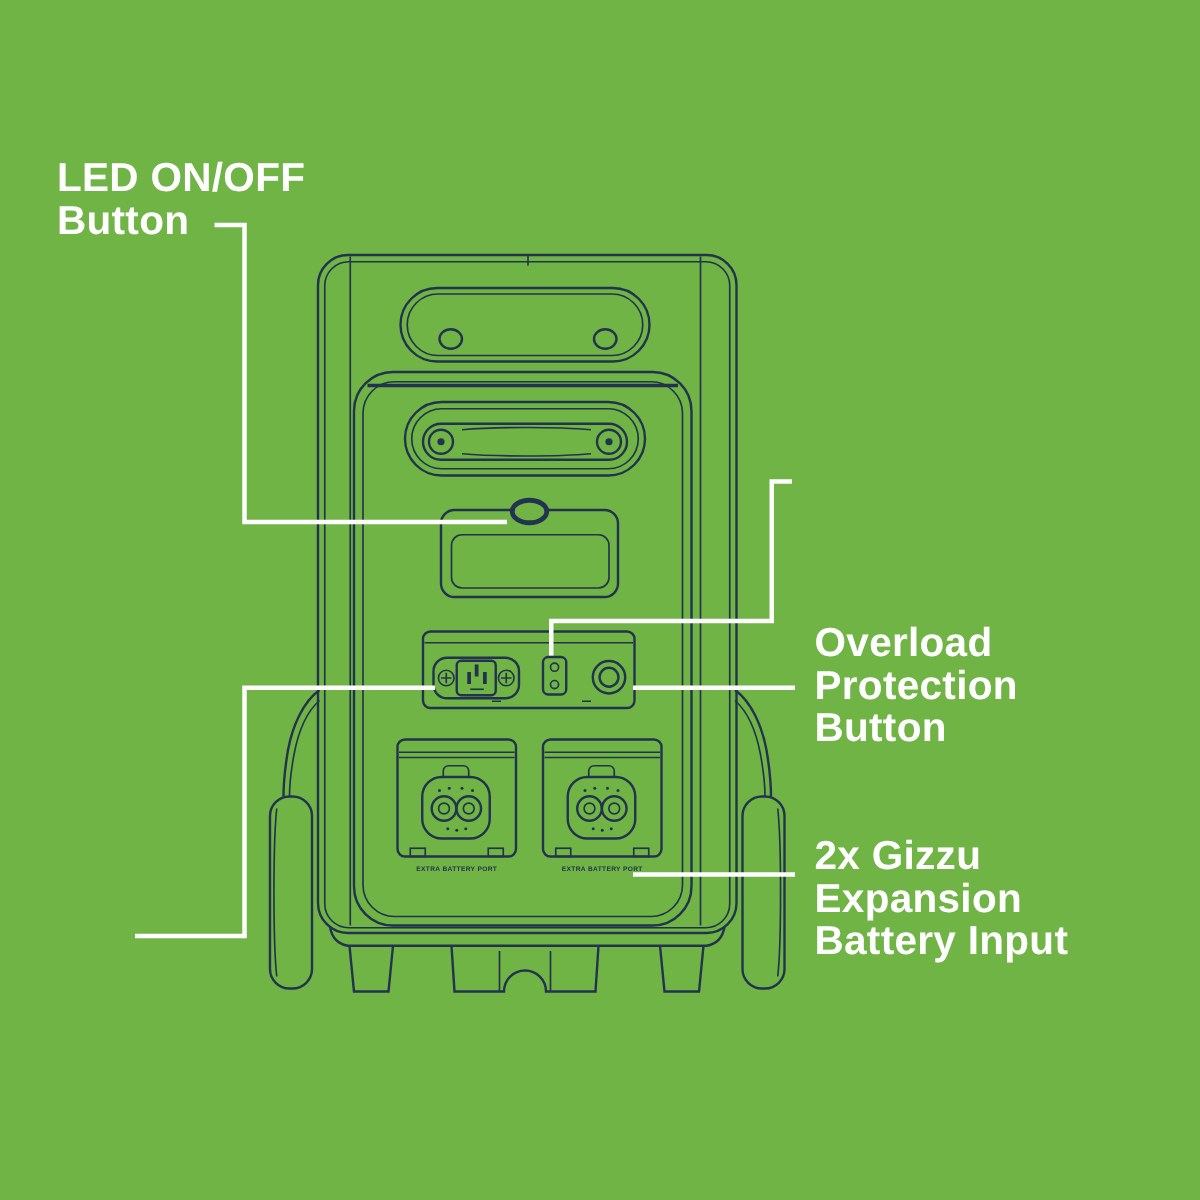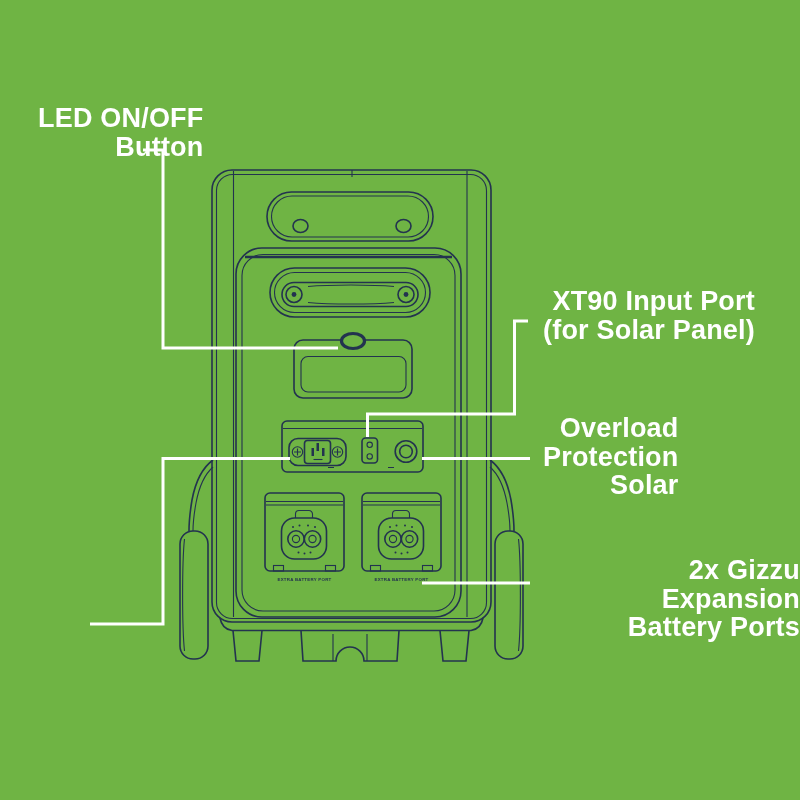--- a/index.html
+++ b/index.html
@@ -6,21 +6,21 @@
     --bg:#6fb444;
     --line:#23334f;
     --text-c:#ffffff;
   }
   html,body{margin:0;padding:0;}
   body{width:800px;height:800px;overflow:hidden;background:var(--bg);}
   .canvas{position:relative;width:800px;height:800px;background:var(--bg);
           font-family:"Liberation Sans",sans-serif;}
   .canvas svg{position:absolute;left:0;top:0;}
   .label{position:absolute;font-weight:700;font-size:27px;line-height:28.5px;
-         color:var(--text-c);white-space:pre-line;letter-spacing:.2px;text-align:right;}
+         color:var(--text-c);white-space:pre-line;letter-spacing:.2px;}
   .ln{fill:none;stroke:var(--line);stroke-width:1.6;}
   .ln-thin{fill:none;stroke:var(--line);stroke-width:1.1;}
   .ln-bold{fill:none;stroke:var(--line);stroke-width:2.4;}
   .ln-fill{fill:var(--bg);stroke:var(--line);}
   .dot{fill:var(--line);stroke:none;}
   .callout{fill:none;stroke:var(--text-c);stroke-width:3;}
   .tinytxt{fill:var(--line);font-family:"Liberation Sans",sans-serif;
            font-size:4.4px;font-weight:700;letter-spacing:.25px;text-anchor:middle;}
 </style>
 </head>
@@ -172,24 +172,22 @@
       <polyline class="callout" points="528,321 514.5,321 514.5,414 367.5,414 367.5,437"></polyline>
       <polyline class="callout" points="422,458.5 530,458.5"></polyline>
       <polyline class="callout" points="422,583 530,583"></polyline>
       <polyline class="callout" points="90,624 163,624 163,458.5 290,458.5"></polyline>
     </g>
   </svg>
 
   <div class="label" style="left:38px;top:104px;">LED ON/OFF
 Button</div>
 
-  <div class="label" style="left:543px;top:287px;">XT90 Input Port
-(for Solar Panel)</div>
 
   <div class="label" style="left:543px;top:414px;">Overload
 Protection
-Solar</div>
+Button</div>
 
   <div class="label" style="left:543px;top:556px;">2x Gizzu Expansion
-Battery Ports</div>
+Battery Input</div>
 
 
 </div>
 
 </body></html>

